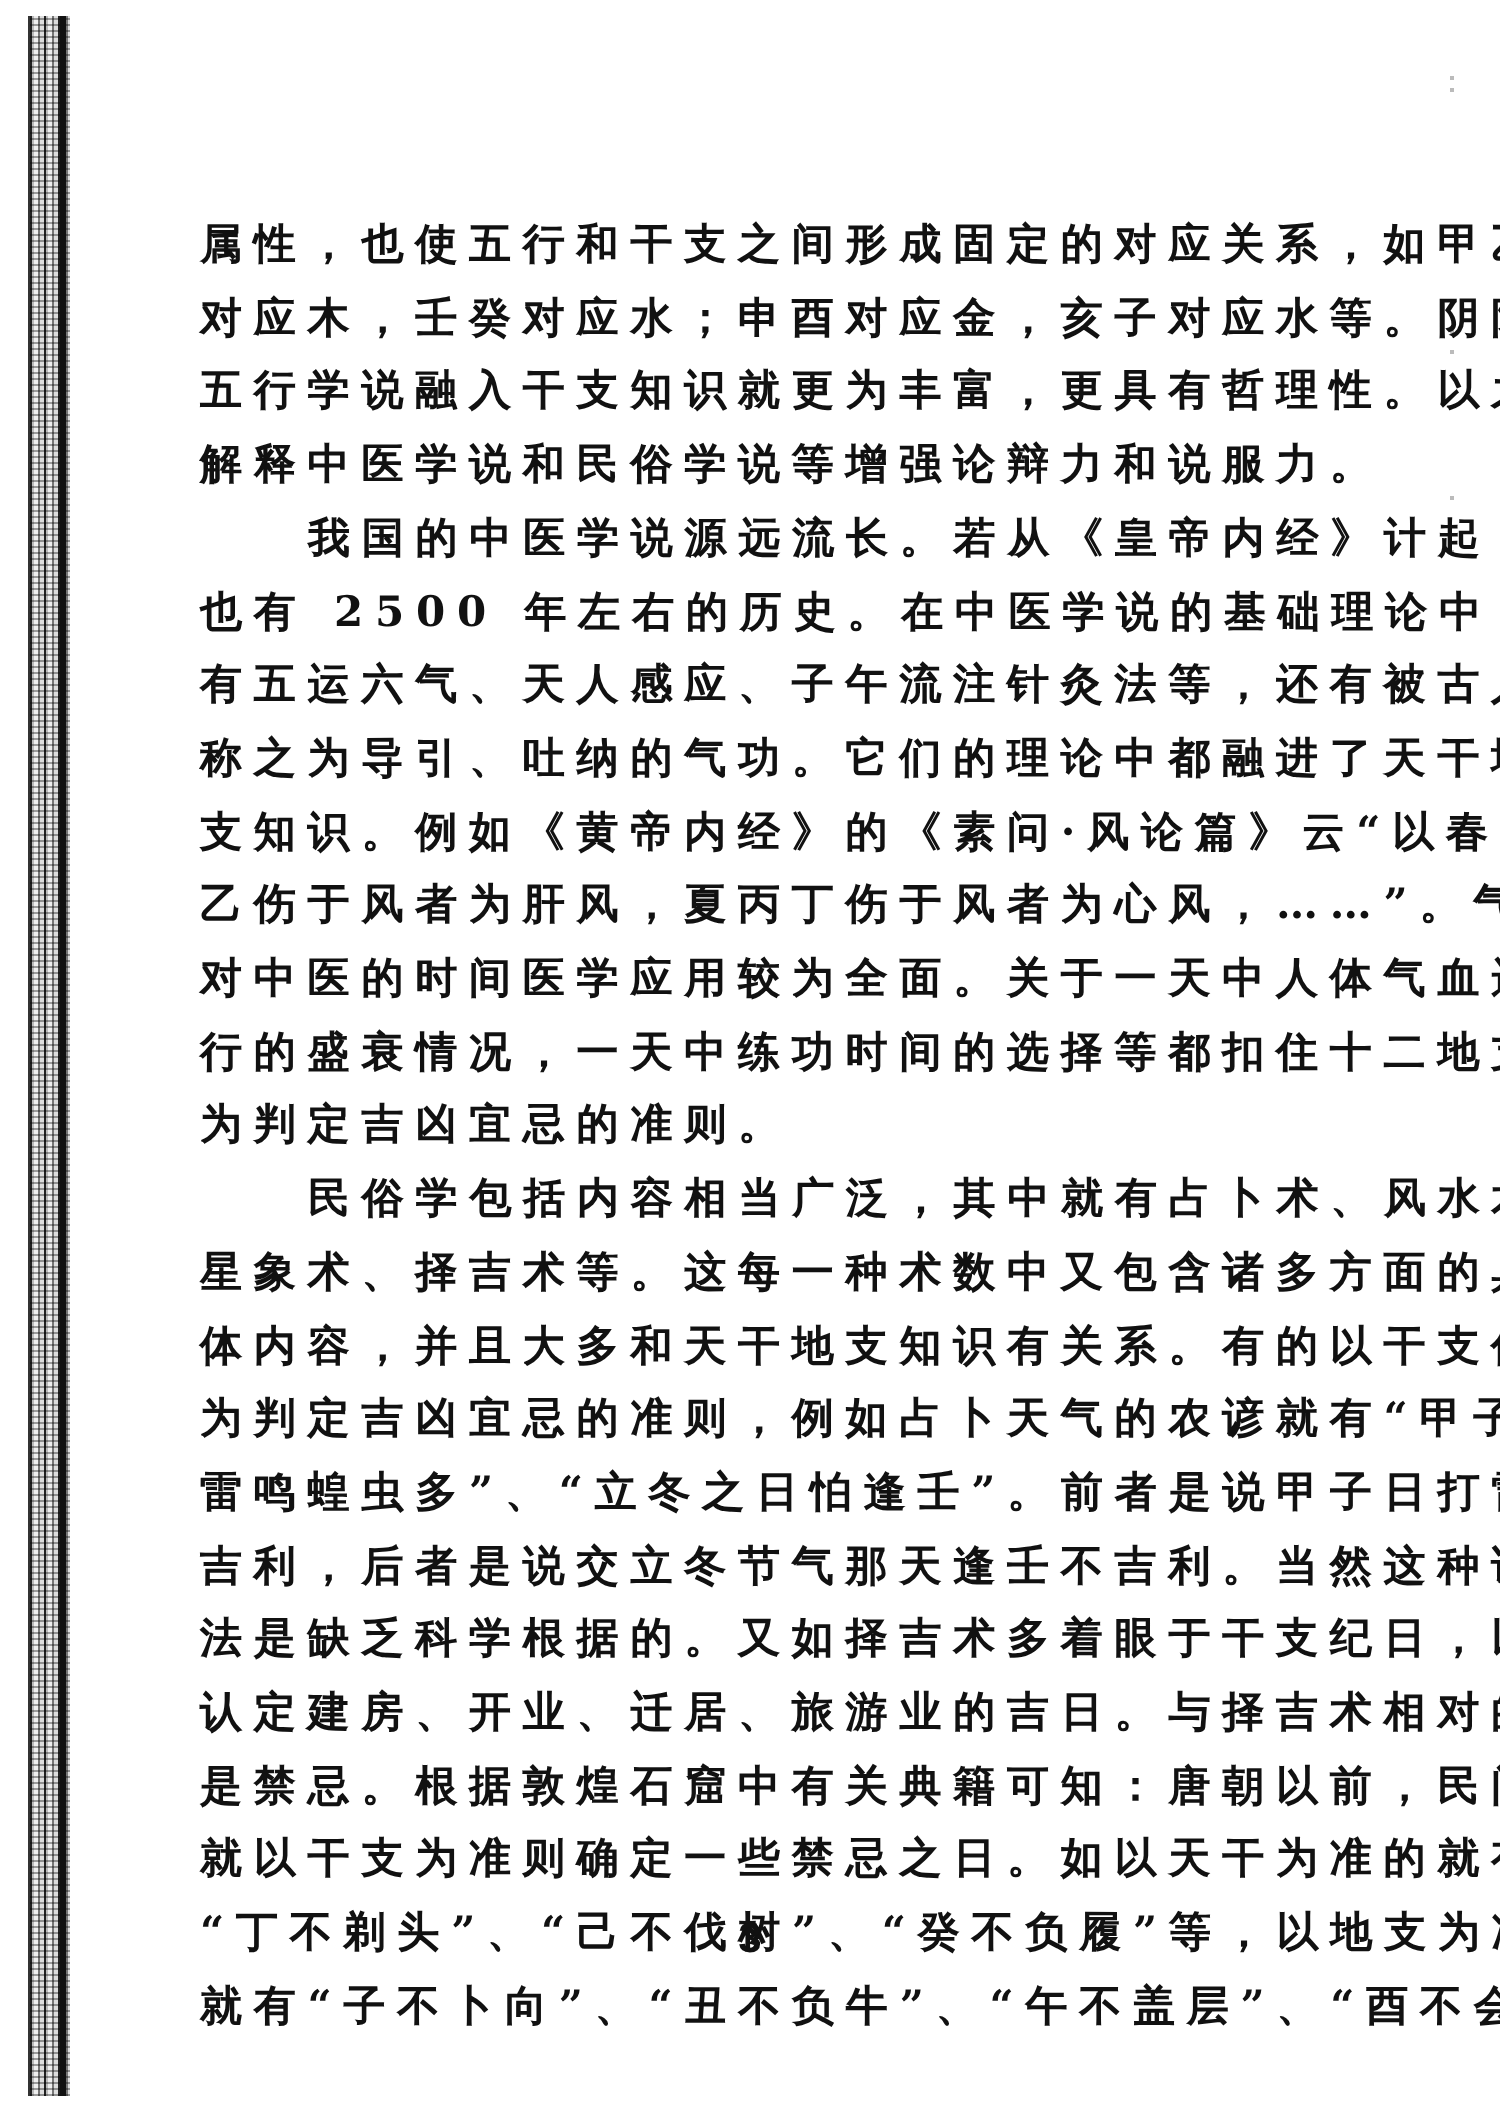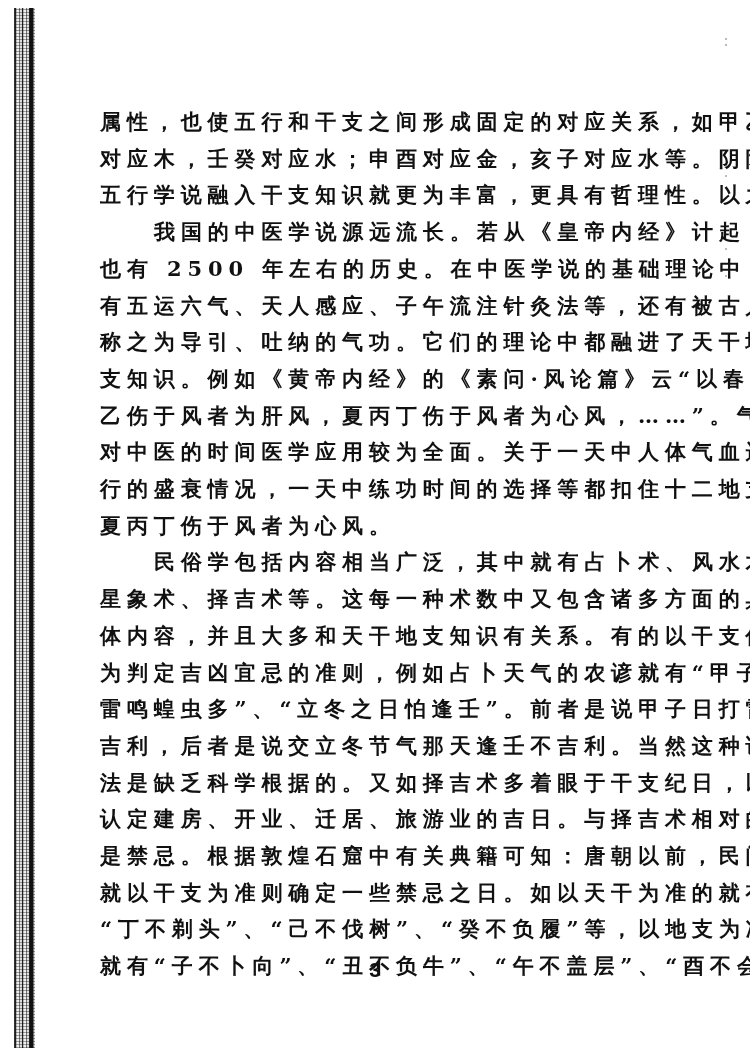--- a/index.html
+++ b/index.html
@@ -42,31 +42,32 @@
     <span style="top:145px"></span>
   <span style="top:218px"></span>
     <span style="top:245px"></span>
 </div>
 
 <div class="page-text">
   <p class="para">
     <span class="line">属性，也使五行和干支之间形成固定的对应关系，如甲乙</span>
     <span class="line">对应木，壬癸对应水；申酉对应金，亥子对应水等。阴阳</span>
     <span class="line">五行学说融入干支知识就更为丰富，更具有哲理性。以之</span>
+    <span class="line">解释中医学说和民俗学说等增强论辩力和说服力。</span>
   </p>
   <p class="para">
     <span class="line" style="padding-left:54px">我国的中医学说源远流长。若从《皇帝内经》计起，</span>
     <span class="line">也有 2500 年左右的历史。在中医学说的基础理论中，包含</span>
     <span class="line">有五运六气、天人感应、子午流注针灸法等，还有被古人</span>
     <span class="line">称之为导引、吐纳的气功。它们的理论中都融进了天干地</span>
     <span class="line">支知识。例如《黄帝内经》的《素问·风论篇》云“以春甲</span>
     <span class="line">乙伤于风者为肝风，夏丙丁伤于风者为心风，……”。气功</span>
     <span class="line">对中医的时间医学应用较为全面。关于一天中人体气血运</span>
     <span class="line">行的盛衰情况，一天中练功时间的选择等都扣住十二地支，</span>
-    <span class="line">夏丙丁伤于风者为心风。</span>
+    <span class="line">为判定吉凶宜忌的准则。</span>
   </p>
   <p class="para">
     <span class="line" style="padding-left:54px">民俗学包括内容相当广泛，其中就有占卜术、风水术、</span>
     <span class="line">星象术、择吉术等。这每一种术数中又包含诸多方面的具</span>
     <span class="line">体内容，并且大多和天干地支知识有关系。有的以干支作</span>
     <span class="line">为判定吉凶宜忌的准则，例如占卜天气的农谚就有“甲子</span>
     <span class="line">雷鸣蝗虫多”、“立冬之日怕逢壬”。前者是说甲子日打雷不</span>
     <span class="line">吉利，后者是说交立冬节气那天逢壬不吉利。当然这种说</span>
     <span class="line">法是缺乏科学根据的。又如择吉术多着眼于干支纪日，以</span>
     <span class="line">认定建房、开业、迁居、旅游业的吉日。与择吉术相对的</span>

